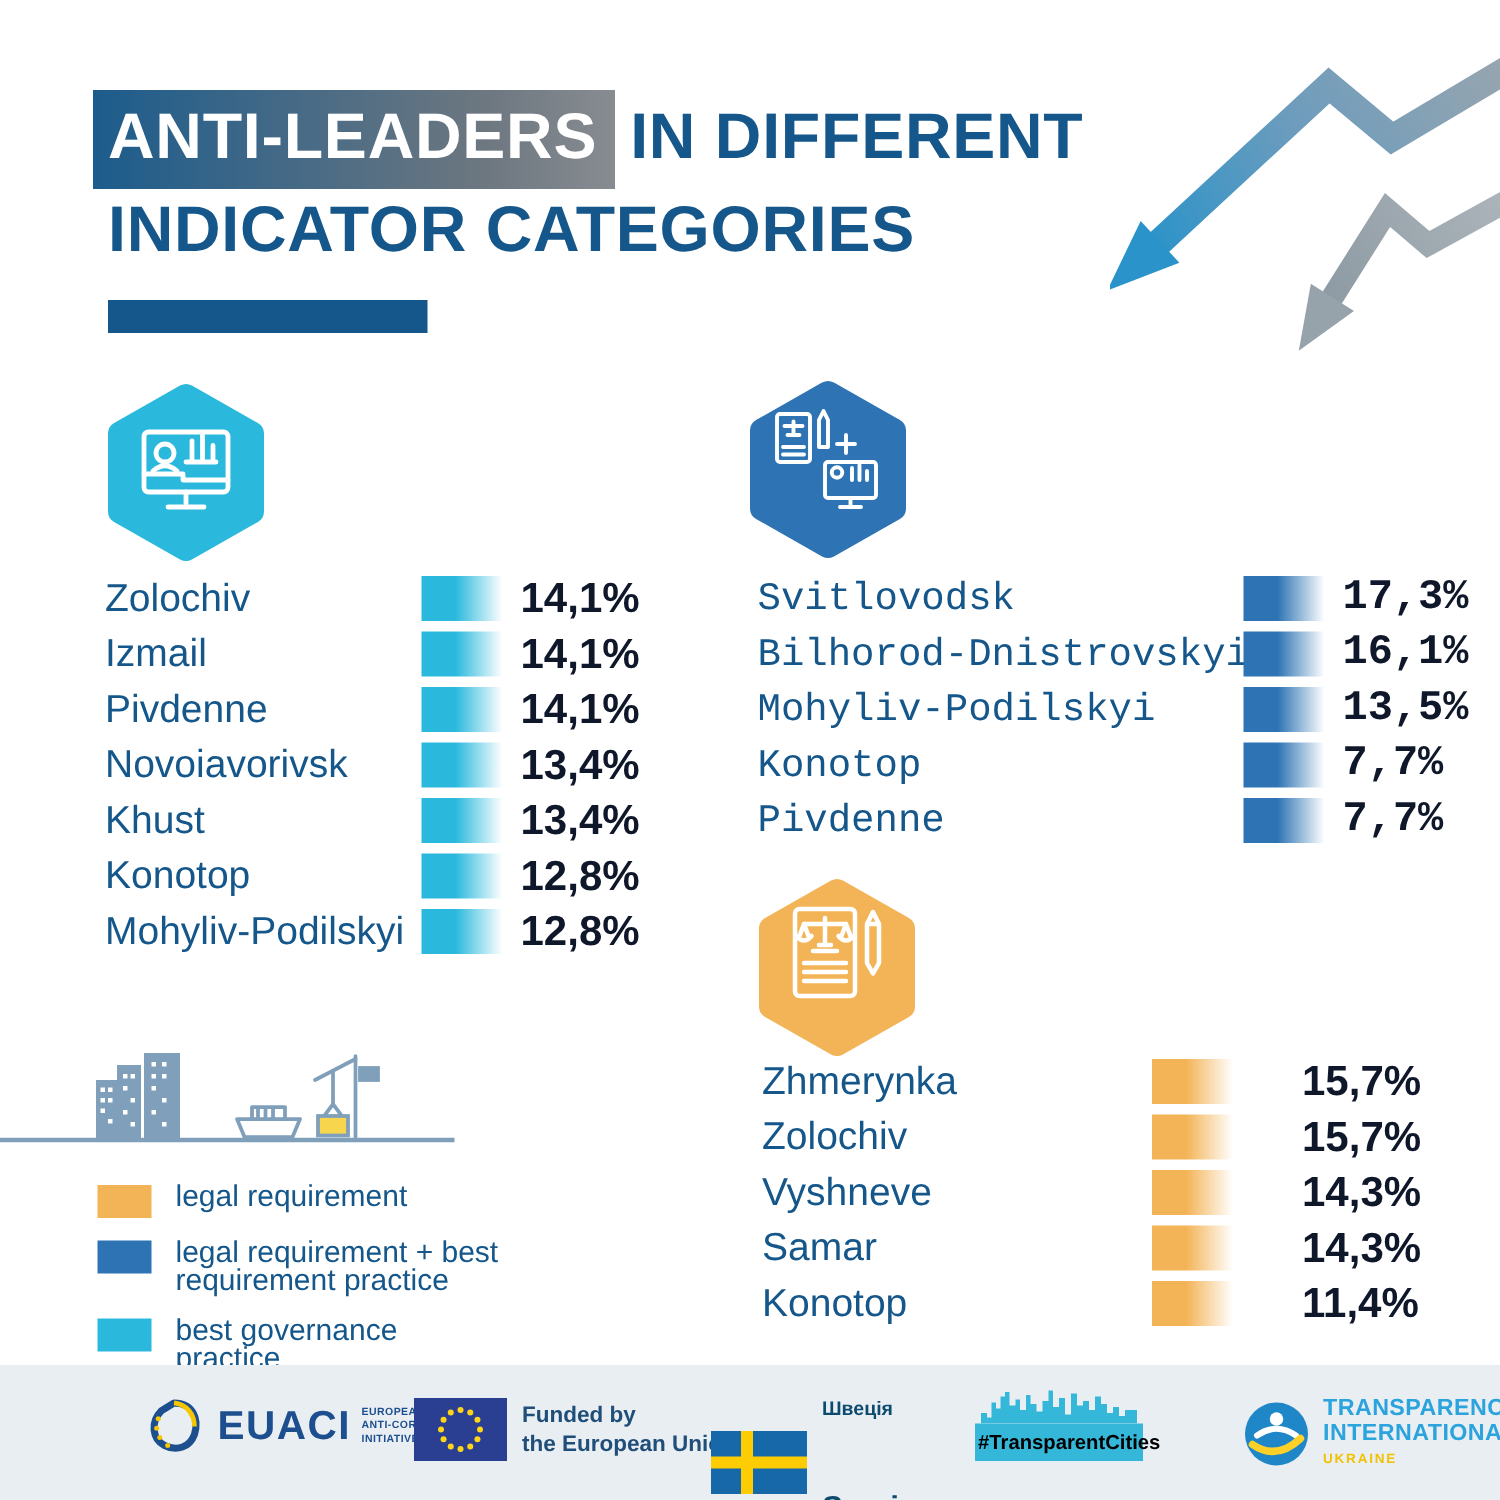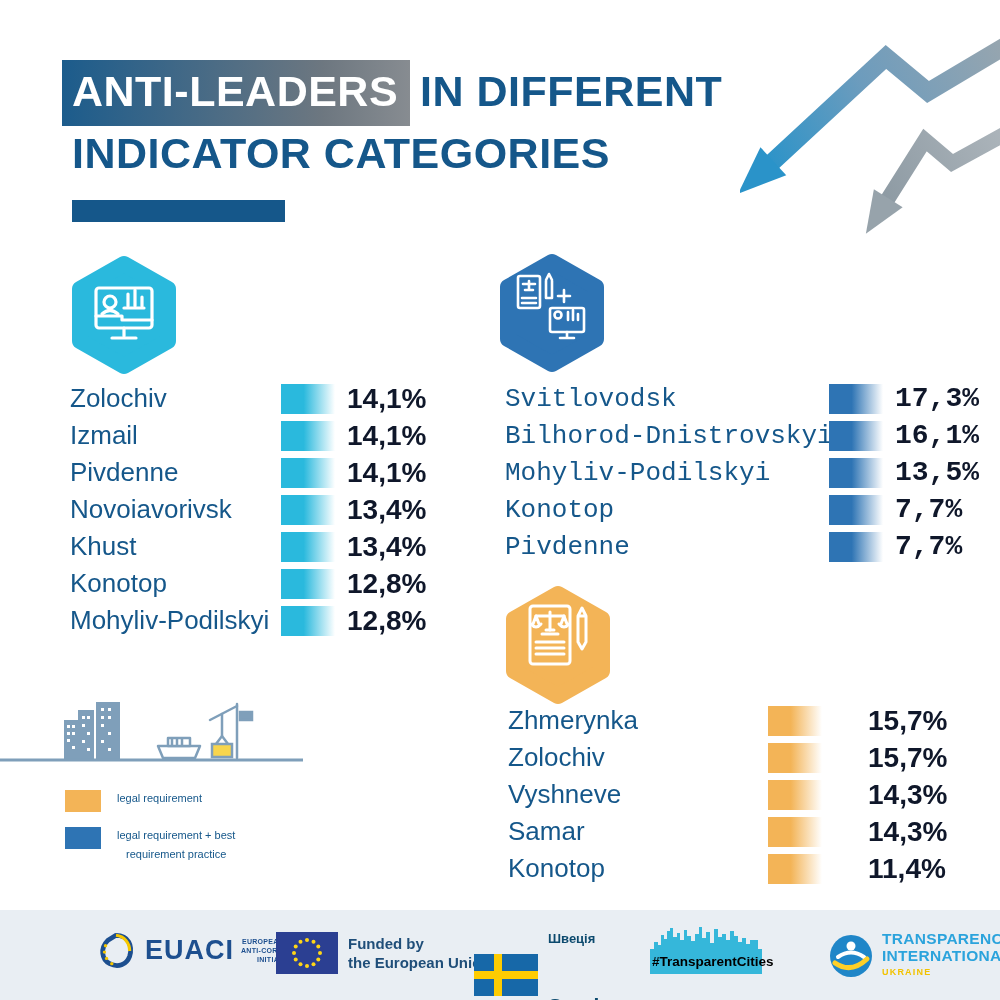--- a/index.html
+++ b/index.html
@@ -29,25 +29,25 @@
   #section1{left:70px;top:380px;}
   #section2{left:505px;top:380px;}
   #section3{left:508px;top:702px;}
   #hex1{left:66px;top:252px;}
   #hex2{left:494px;top:250px;}
   #hex3{left:500px;top:582px;}
   
   #legend{left:65px;top:789px;}
   .lg-item{display:flex;align-items:flex-start;margin-bottom:14px;}
   .lg-sw{width:36px;height:22px;flex:none;margin-top:1px;}
-  .lg-txt{margin-left:16px;font-size:11px;line-height:19px;color:#15578a;text-align:center;}
+  .lg-txt{margin-left:16px;font-size:20px;line-height:19px;color:#15578a;}
   .lg-txt span{display:block;}
   
   #footer{left:0;top:910px;width:1000px;height:90px;background:#e9eef3;}
-  .lg-euaci{left:95px;top:19px;display:flex;align-items:center;text-align:center;}
+  .lg-euaci{left:95px;top:19px;display:flex;align-items:center;}
   .euaci-name{font-size:27px;font-weight:bold;color:#1d4f8f;letter-spacing:1px;margin-left:8px;}
   .euaci-tag{font-size:7px;font-weight:bold;color:#1d4f8f;line-height:9px;margin-left:7px;letter-spacing:0.3px;}
   .euaci-tag span{display:block;}
   .lg-eu{left:276px;top:22px;display:flex;align-items:center;}
   .eu-txt{font-size:15px;font-weight:bold;color:#1f4e79;line-height:19px;margin-left:10px;}
   .eu-txt span{display:block;}
   .lg-se{left:474px;top:22px;display:flex;align-items:center;}
   .se-txt{margin-left:10px;color:#0c4a6e;line-height:1.1;}
   .se-l1{display:block;font-size:13px;font-weight:bold;}
   .se-l2{display:block;font-size:21px;font-weight:bold;margin-top:48px;}
@@ -278,20 +278,27 @@
       <span></span>
     </span>
   </div>
   <div class="lg-item">
     <span class="lg-sw" style="background:#2e74b4"></span>
     <span class="lg-txt">
       <span>legal requirement + best</span>
       <span>requirement practice</span>
     </span>
   </div>
+  <div class="lg-item">
+    <span class="lg-sw" style="background:#2ab9dd"></span>
+    <span class="lg-txt">
+      <span>best governance</span>
+      <span>practice</span>
+    </span>
+  </div>
 </div>
 
 <div id="footer" class="abs">
 
   <div class="abs lg-euaci">
     <svg width="42" height="42" viewBox="0 0 40 40">
       <path d="M20,6 C32,6 36,16 33,26 C30,34 22,37 14,33 C6,29 5,18 12,11 Z" fill="none" stroke="#1d4f8f" stroke-width="4.5" stroke-linejoin="round"></path>
       <path d="M20,6 C28,7 33,13 33,21" fill="none" stroke="#f6c700" stroke-width="3"></path>
       <circle cx="10" cy="16" r="1.6" fill="#f6c700"></circle>
         <circle cx="9" cy="22" r="1.6" fill="#f6c700"></circle>

